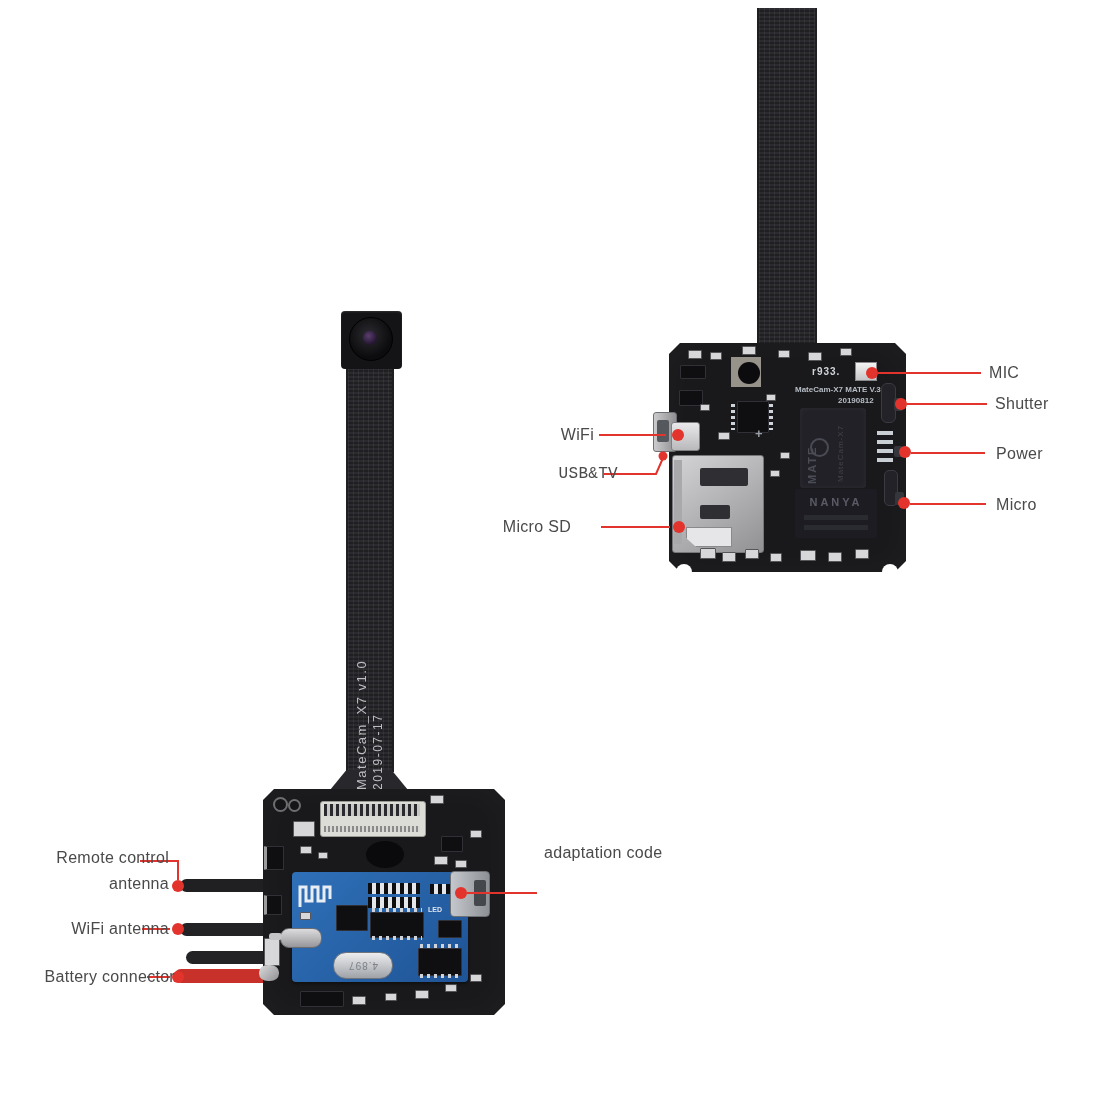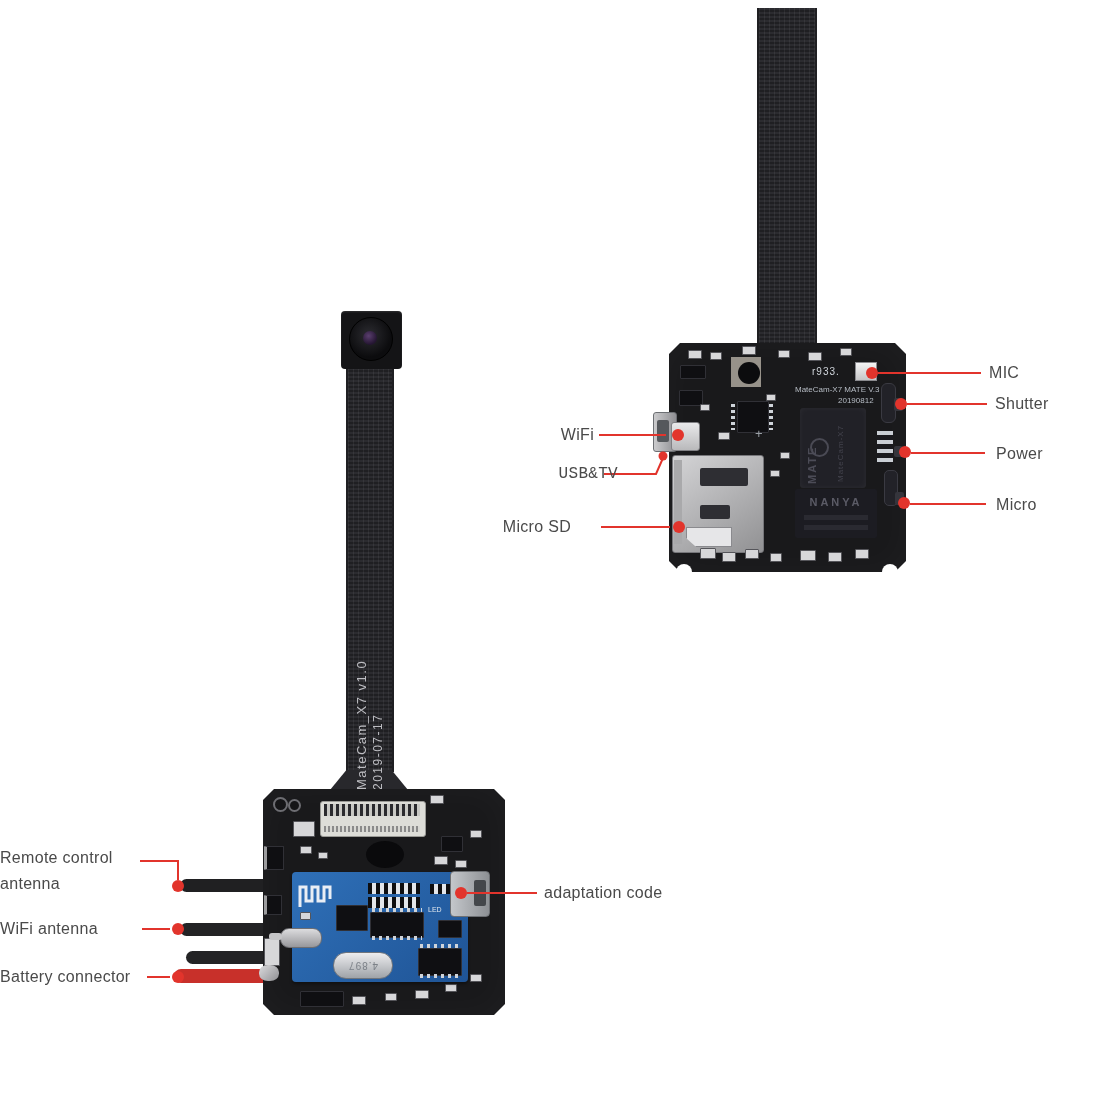--- a/index.html
+++ b/index.html
@@ -1,41 +1,41 @@
 <!DOCTYPE html>
 <html><head>
 <meta charset="utf-8">
 <style>
   html,body{margin:0;padding:0;background:#ffffff;}
   .stage{position:relative;width:1100px;height:1100px;background:#ffffff;overflow:hidden;
          font-family:"Liberation Sans", sans-serif;}
   .abs{position:absolute;}
   
   .lbl{position:absolute;font-size:16px;color:#4a4a4a;letter-spacing:.3px;white-space:nowrap;}
-  .lbl.center{text-align:left;}
+  .lbl.center{text-align:right;padding-left:31px;}
   .lbl.right{text-align:right;}
   
   .ribbon{position:absolute;background:
       repeating-linear-gradient(90deg, rgba(255,255,255,0.06) 0 1px, rgba(0,0,0,0) 1px 5px),
       repeating-linear-gradient(0deg, rgba(0,0,0,0.28) 0 2px, rgba(0,0,0,0) 2px 4px),
       #2b2b2f;
       border-left:2px solid #1f1f22;border-right:2px solid #1f1f22;z-index:1;}
   .flare{position:absolute;background:#28282c;z-index:1;}
   .vtext{writing-mode:vertical-rl;transform:rotate(180deg);color:#bdbdc2;
          font-size:13px;letter-spacing:1.5px;white-space:nowrap;}
   
   .board{position:absolute;background:#19191b;z-index:2;
          clip-path:polygon(11px 0, calc(100% - 11px) 0, 100% 11px, 100% calc(100% - 11px),
                    calc(100% - 11px) 100%, 11px 100%, 0 calc(100% - 11px), 0 11px);
          box-shadow:inset 0 0 40px rgba(255,255,255,0.03);}
   .smd{position:absolute;background:#d7d7d9;border:1px solid #55555a;z-index:3;border-radius:1px;}
   .smdb{position:absolute;background:#0f0f12;border:1px solid #303036;z-index:3;border-radius:1px;}
   .pinrow{position:absolute;background:repeating-linear-gradient(90deg,#cfd4da 0 3px,rgba(0,0,0,0) 3px 7px);z-index:4;}
   .notch{position:absolute;background:#ffffff;border-radius:50%;z-index:3;}
-  .silk{position:absolute;color:#b7bdc5;z-index:4;white-space:nowrap;}
+  .silk{position:absolute;color:#b7bdc5;z-index:4;white-space:nowrap;font-weight:bold;}
   
   svg.anno{position:absolute;left:0;top:0;z-index:50;pointer-events:none;}
 </style>
 </head>
 <body>
 
 <div class="stage">
 
   <div class="ribbon" style="left:346px;top:364px;width:44px;height:408px;"></div>
   <div class="flare" style="left:330px;top:770px;width:78px;height:20px;clip-path:polygon(21% 0,79% 0,100% 100%,0 100%);"></div>
@@ -233,21 +233,21 @@
       <circle cx="679" cy="527" r="6"></circle>
     </g>
   </svg>
 
   <div class="lbl center" style="left:0px;top:845px;width:138px;line-height:26px;z-index:50;">
     <div>Remote control</div>
     <div>antenna</div>
   </div>
   <div class="lbl center" style="left:0px;top:920px;width:138px;z-index:50;">WiFi antenna</div>
   <div class="lbl center" style="left:0px;top:968px;width:144px;z-index:50;">Battery connector</div>
-  <div class="lbl" style="left:544px;top:884px;z-index:50;">adaptation code</div>
+  <div class="lbl" style="left:544px;top:844px;z-index:50;">adaptation code</div>
   <div class="lbl right" style="left:520px;top:426px;width:74px;z-index:50;">WiFi</div>
   <div class="lbl right" style="left:523px;top:465px;width:95px;z-index:50;font-family:Liberation Mono, monospace;">USB&amp;TV</div>
   <div class="lbl right" style="left:476px;top:518px;width:95px;z-index:50;">Micro SD</div>
   <div class="lbl" style="left:989px;top:364px;z-index:50;">MIC</div>
   <div class="lbl" style="left:995px;top:395px;z-index:50;">Shutter</div>
   <div class="lbl" style="left:996px;top:445px;z-index:50;">Power</div>
   <div class="lbl" style="left:996px;top:496px;z-index:50;">Micro</div>
 
 </div>
 

